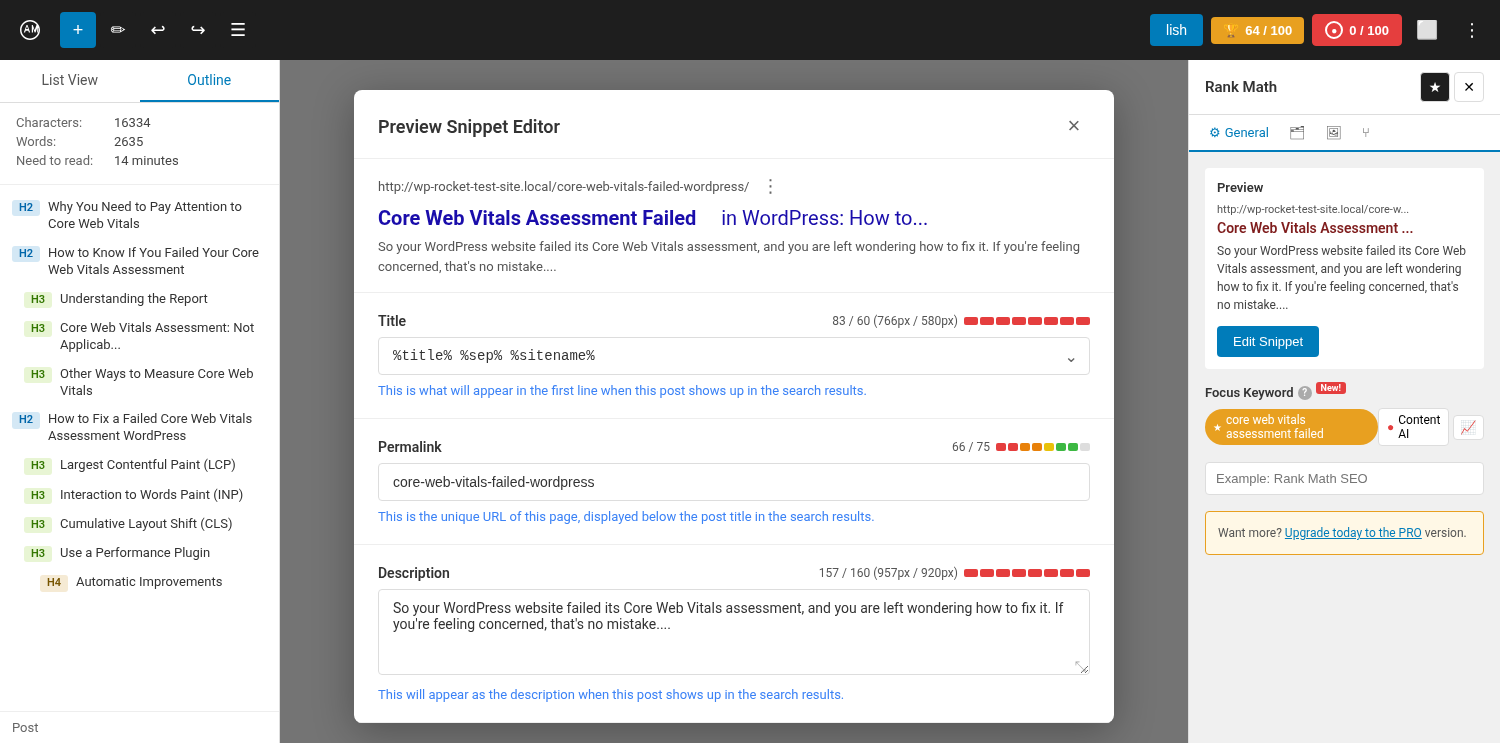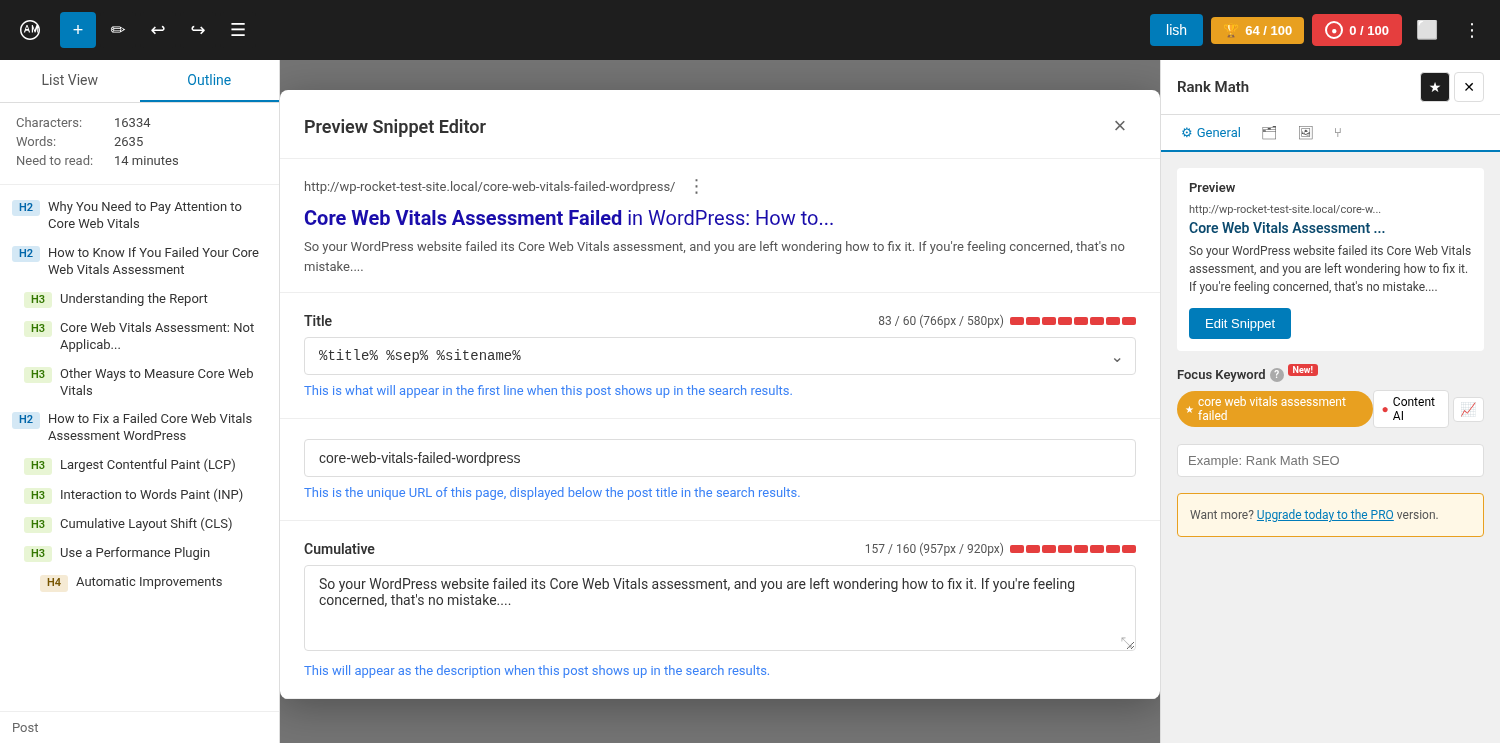--- a/index.html
+++ b/index.html
@@ -75,21 +75,21 @@
       font-size: 11px; font-weight: 600; color: #555; background: #e8e8e8;
       padding: 1px 5px; border-radius: 3px; min-width: 28px; text-align: center; margin-top: 1px;
     }
     .h2-badge { background: #d4e8f5; color: #0066aa; }
     .h3-badge { background: #e8f5d4; color: #337700; }
     .h4-badge { background: #f5ead4; color: #775500; }
     .post-label { padding: 8px 12px; font-size: 13px; color: #666; border-top: 1px solid #eee; }
 
     
     .right-sidebar {
-      width: 340px; background: #f0f0f0; border-left: 1px solid #ddd; display: flex; flex-direction: column;
+      width: 312px; background: #f0f0f0; border-left: 1px solid #ddd; display: flex; flex-direction: column;
       overflow: hidden;
     }
     .rank-math-header {
       background: white; padding: 12px 16px; display: flex; align-items: center; justify-content: space-between;
       border-bottom: 1px solid #ddd;
     }
     .rank-math-title { font-size: 15px; font-weight: 600; color: #333; }
     .rank-math-icons { display: flex; gap: 4px; align-items: center; }
     .rm-icon-btn {
       width: 30px; height: 30px; background: transparent; border: 1px solid #ddd; border-radius: 4px;
@@ -102,21 +102,21 @@
     }
     .rm-tab {
       padding: 10px 8px; cursor: pointer; display: flex; align-items: center; gap: 4px;
       font-size: 13px; color: #555; border-bottom: 2px solid transparent; margin-bottom: -2px;
     }
     .rm-tab.active { color: #007cba; border-bottom: 2px solid #007cba; }
     .rm-content { flex: 1; overflow-y: auto; padding: 16px; }
     .preview-section { background: white; border-radius: 4px; padding: 12px; margin-bottom: 16px; }
     .preview-label { font-size: 13px; font-weight: 600; color: #333; margin-bottom: 8px; }
     .preview-url { font-size: 11px; color: #555; margin-bottom: 4px; word-break: break-all; }
-    .preview-title-blue { color: #0c4a6e; font-size: 14px; font-weight: 600; margin-bottom: 6px; }
+    .preview-title-blue { color: #7f1d1d; font-size: 14px; font-weight: 600; margin-bottom: 6px; }
     .preview-desc { font-size: 12px; color: #444; line-height: 1.5; }
     .edit-snippet-btn {
       background: #007cba; color: white; border: none; padding: 8px 16px; border-radius: 4px;
       font-size: 13px; cursor: pointer; font-weight: 500; margin-top: 12px; display: block;
     }
     .focus-keyword-section { margin-bottom: 16px; }
     .focus-keyword-header { 
       display: flex; align-items: center; gap: 4px; font-size: 13px; font-weight: 600; color: #333; margin-bottom: 8px;
     }
     .help-icon { 
@@ -157,21 +157,21 @@
       flex: 1; background: #e8e8e8; overflow: hidden; position: relative;
     }
 
     
     .modal-overlay {
       position: absolute; top: 0; left: 0; right: 0; bottom: 0;
       background: rgba(0,0,0,0.5); z-index: 200; display: flex; align-items: flex-start; justify-content: center;
       padding-top: 30px;
     }
     .modal {
-      background: white; border-radius: 8px; width: 888px; max-height: 680px;
+      background: white; border-radius: 8px; width: 760px; max-height: 680px;
       overflow-y: auto; box-shadow: 0 8px 40px rgba(0,0,0,0.3);
     }
     .modal-header {
       display: flex; align-items: center; justify-content: space-between;
       padding: 20px 24px 16px; border-bottom: 1px solid #eee;
     }
     .modal-title { font-size: 18px; font-weight: 600; color: #333; }
     .modal-close {
       background: none; border: none; font-size: 22px; color: #666; cursor: pointer; 
       width: 32px; height: 32px; display: flex; align-items: center; justify-content: center;
@@ -186,21 +186,21 @@
       display: flex; align-items: center; gap: 8px; margin-bottom: 8px;
     }
     .snippet-url { font-size: 13px; color: #555; }
     .snippet-menu-btn {
       background: none; border: none; font-size: 18px; color: #666; cursor: pointer; padding: 0 4px;
     }
     .snippet-title-preview {
       font-size: 20px; font-weight: 400; margin-bottom: 6px; line-height: 1.3;
     }
     .snippet-title-bold { font-weight: 700; color: #1a0dab; }
-    .snippet-title-normal { color: #1a0dab; }
+    .snippet-title-normal { color: #1a0dab; padding-left: 20px; }
     .snippet-desc-preview { font-size: 13px; color: #555; line-height: 1.5; }
 
     
     .field-section {
       padding: 20px 24px; border-bottom: 1px solid #eee;
     }
     .field-header {
       display: flex; align-items: center; justify-content: space-between; margin-bottom: 8px;
     }
     .field-label { font-size: 14px; font-weight: 600; color: #333; }
@@ -385,27 +385,43 @@
           <div class="field-select-wrapper">
             <select class="field-select">
               <option>%title% %sep% %sitename%</option>
             </select>
             <span class="field-select-chevron">⌄</span>
           </div>
           <div class="field-hint">This is what will appear in the first line when this post shows up in the search results.</div>
         </div>
 
         <div class="field-section">
+          <div class="field-header">
+            <span class="field-label">Permalink</span>
+            <div class="field-counter">
+              <span>66 / 75</span>
+              <div class="progress-bar">
+                <div class="progress-segment seg-red" style="width:10px;"></div>
+                <div class="progress-segment seg-red" style="width:10px;"></div>
+                <div class="progress-segment seg-orange" style="width:10px;"></div>
+                <div class="progress-segment seg-orange" style="width:10px;"></div>
+                <div class="progress-segment seg-yellow" style="width:10px;"></div>
+                <div class="progress-segment seg-green" style="width:10px;"></div>
+                <div class="progress-segment seg-green" style="width:10px;"></div>
+                <div class="progress-segment seg-gray" style="width:10px;"></div>
+              </div>
+            </div>
+          </div>
           <input type="text" class="field-input" value="core-web-vitals-failed-wordpress" style="">
           <div class="field-hint">This is the unique URL of this page, displayed below the post title in the search results.</div>
         </div>
 
         <div class="field-section">
           <div class="field-header">
-            <span class="field-label">Cumulative</span>
+            <span class="field-label">Description</span>
             <div class="field-counter">
               <span>157 / 160 (957px / 920px)</span>
               <div class="progress-bar">
                 <div class="progress-segment seg-red" style="width:14px;"></div>
                 <div class="progress-segment seg-red" style="width:14px;"></div>
                 <div class="progress-segment seg-red" style="width:14px;"></div>
                 <div class="progress-segment seg-red" style="width:14px;"></div>
                 <div class="progress-segment seg-red" style="width:14px;"></div>
                 <div class="progress-segment seg-red" style="width:14px;"></div>
                 <div class="progress-segment seg-red" style="width:14px;"></div>

